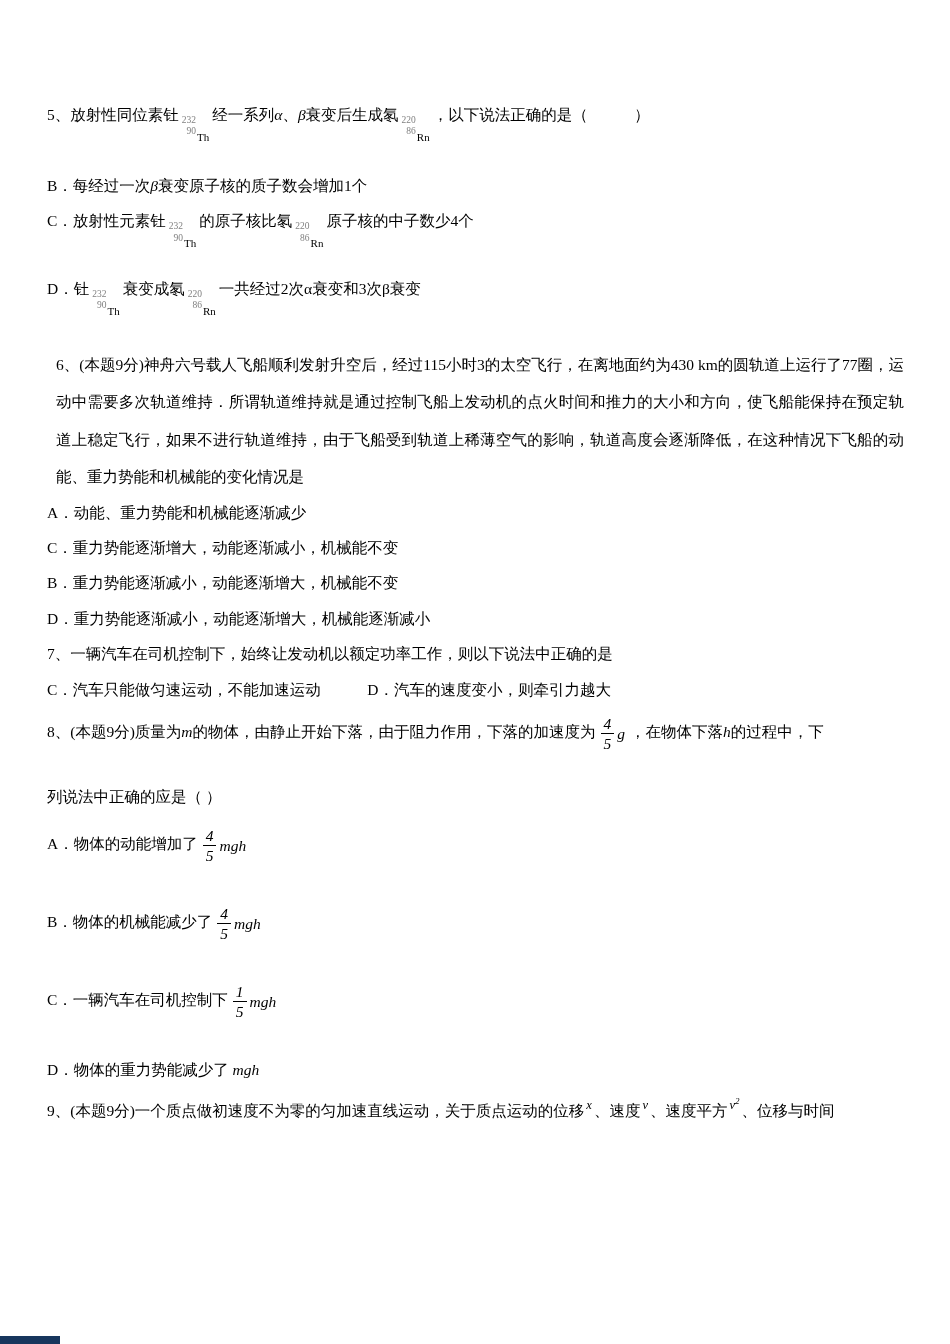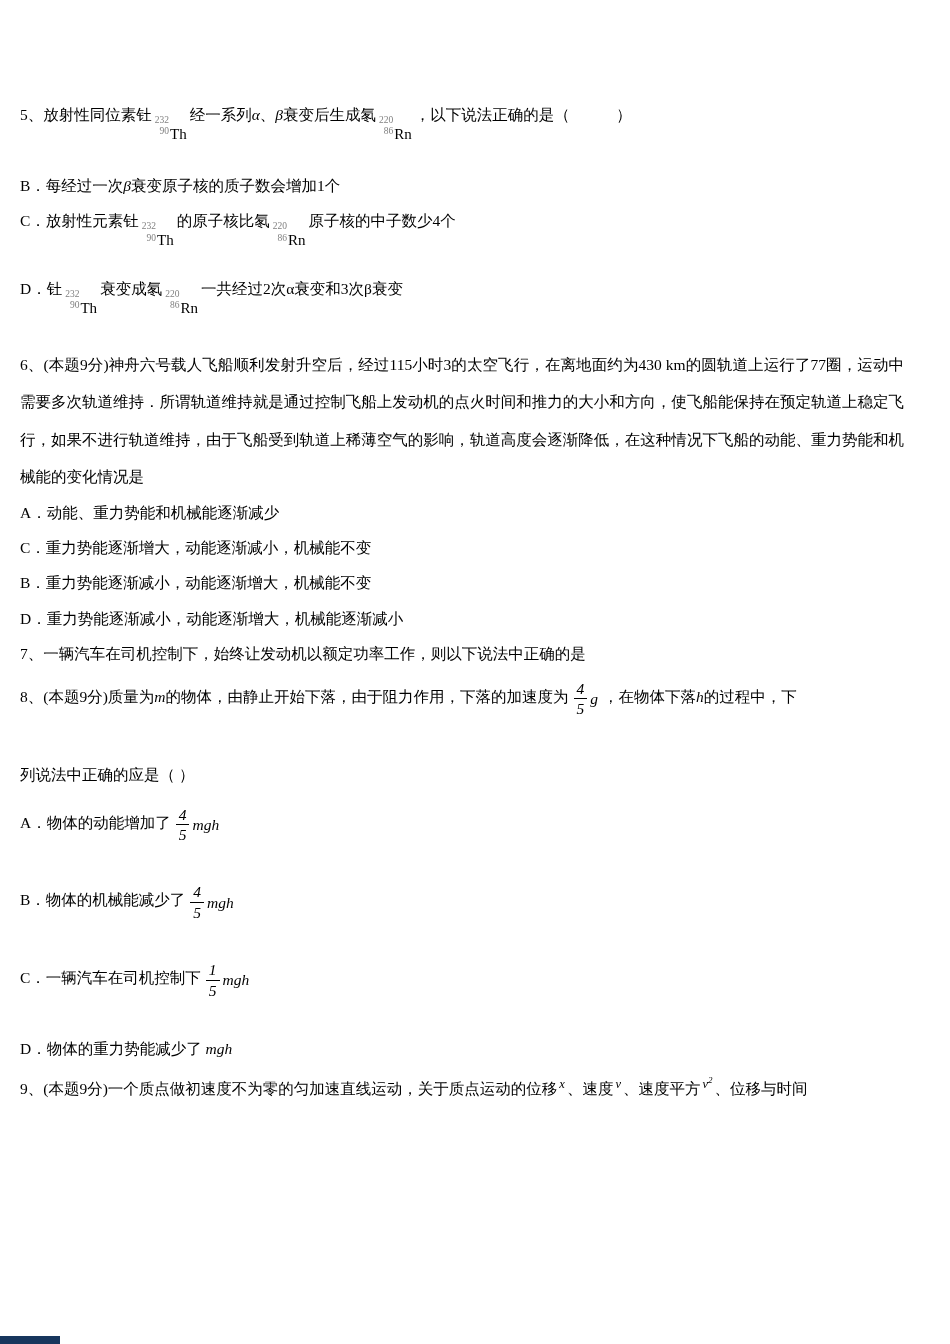--- a/index.html
+++ b/index.html
@@ -1,32 +1,32 @@
 <!DOCTYPE html>
 <html><head>
 <meta charset="utf-8">
 <style>
   * { margin:0; padding:0; box-sizing:border-box; }
   html,body { width:950px; height:1344px; background:#ffffff; overflow:hidden; }
   body { font-family:"Liberation Serif","DejaVu Serif",serif; color:#000; position:relative; }
-  #doc { padding:104px 46px 0 20px; }
+  #doc { padding:104px 46px 0 47px; }
   .line { font-size:15.5px; line-height:1.38; margin:0 0 14px 0; }
   .gap-lg { margin-bottom:30px; }
   .gap-xl { margin-bottom:27px; }
-  .para { line-height:2.42; margin-bottom:6px; text-align:justify; }
-  .q8stem { margin-bottom:46px; }
+  .para { line-height:2.42; margin-bottom:6px; text-align:justify;margin-left:9px; }
+  .q8stem { margin-bottom:32px; }
   .gap-md { margin-bottom:19px; }
   .fracline { margin-bottom:38px; }
   .q8d { }
   .it { font-style:italic; }
   
   .nuclide { display:inline-flex; align-items:flex-end; vertical-align:-3px; margin:0 3px; }
   .nuclide .nums { display:inline-flex; flex-direction:column; align-items:flex-end;
                    font-size:9.5px; line-height:1.2; color:#808080; margin:0 1px 7px 0; }
-  .nuclide .sym { font-size:15px; }
+  .nuclide .sym { font-size:11px; }
   
   .frac { display:inline-flex; align-items:center; vertical-align:middle; margin:0 5px; }
   .frac .stack { display:inline-flex; flex-direction:column; align-items:center;
                  font-style:italic; font-size:15.5px; line-height:1.25; }
   .frac .num { border-bottom:1px solid #000; padding:0 3px; }
   .frac .den { padding:0 3px; }
   .frac .tail { font-style:italic; margin-left:3px; }
   
   .vsup { font-style:italic; font-size:12.5px; vertical-align:7px; margin:0 2px; }
   .vsup .vse { font-size:9px; vertical-align:super; font-style:italic; }
@@ -75,20 +75,21 @@
           <span class="znum">86</span>
         </span>
         <span class="sym">Rn</span>
       </span><span class="tx">一共经过2次α衰变和3次β衰变</span></div>
     <div class="line para"><span class="tx">6、(本题9分)神舟六号载人飞船顺利发射升空后，经过115小时3的太空飞行，在离地面约为430 km的圆轨道上运行了77圈，运动中需要多次轨道维持．所谓轨道维持就是通过控制飞船上发动机的点火时间和推力的大小和方向，使飞船能保持在预定轨道上稳定飞行，如果不进行轨道维持，由于飞船受到轨道上稀薄空气的影响，轨道高度会逐渐降低，在这种情况下飞船的动能、重力势能和机械能的变化情况是</span></div>
     <div class="line "><span class="tx">A．动能、重力势能和机械能逐渐减少</span></div>
     <div class="line "><span class="tx">C．重力势能逐渐增大，动能逐渐减小，机械能不变</span></div>
     <div class="line "><span class="tx">B．重力势能逐渐减小，动能逐渐增大，机械能不变</span></div>
     <div class="line "><span class="tx">D．重力势能逐渐减小，动能逐渐增大，机械能逐渐减小</span></div>
     <div class="line "><span class="tx">7、一辆汽车在司机控制下，始终让发动机以额定功率工作，则以下说法中正确的是</span></div>
+    <div class="line "><span class="tx">C．汽车只能做匀速运动，不能加速运动　　　D．汽车的速度变小，则牵引力越大</span></div>
     <div class="line q8stem"><span class="tx">8、(本题9分)质量为</span><span class="it">m</span><span class="tx">的物体，由静止开始下落，由于阻力作用，下落的加速度为</span><span class="frac">
         <span class="stack">
           <span class="num">4</span>
           <span class="den">5</span>
         </span>
         <span class="tail">g</span>
       </span><span class="tx">，在物体下落</span><span class="it">h</span><span class="tx">的过程中，下</span></div>
     <div class="line gap-md"><span class="tx">列说法中正确的应是（ ）</span></div>
     <div class="line fracline"><span class="tx">A．物体的动能增加了</span><span class="frac">
         <span class="stack">

